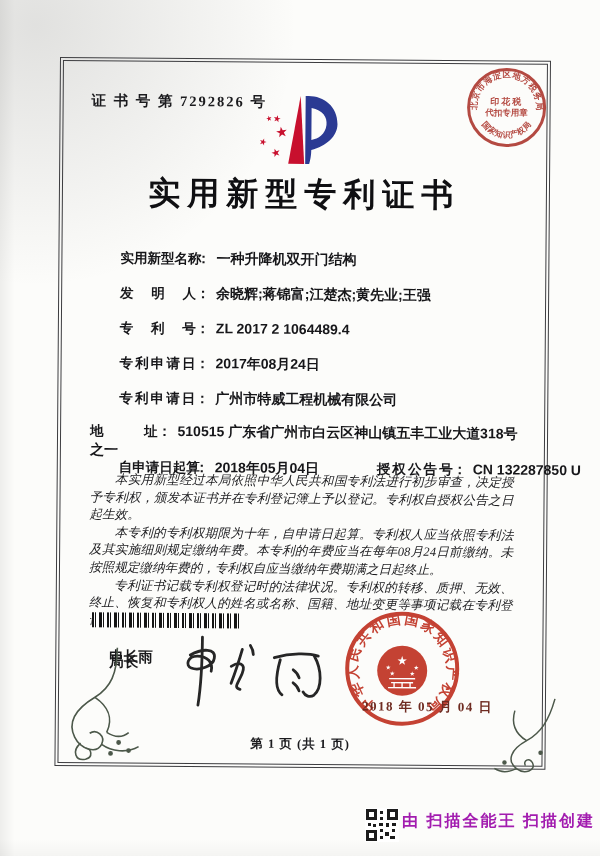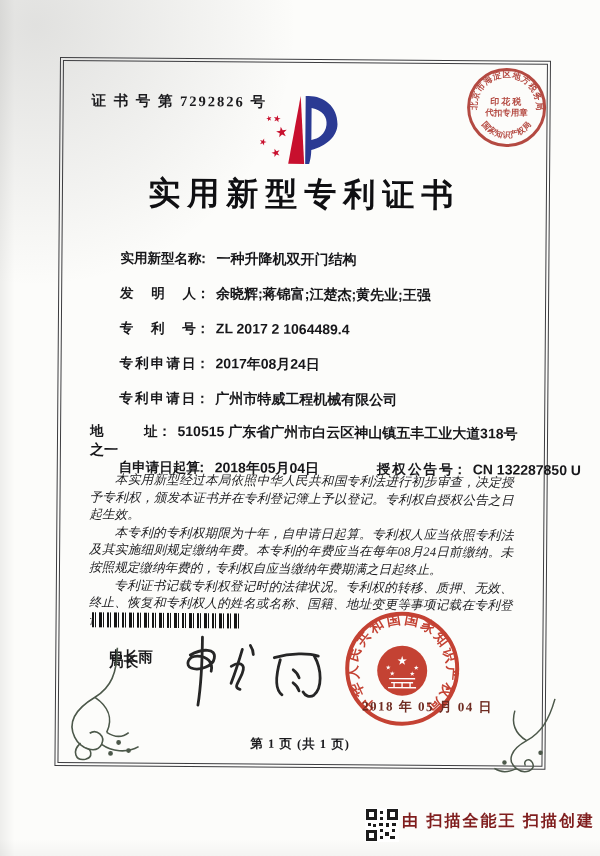--- a/index.html
+++ b/index.html
@@ -37,21 +37,21 @@
   .director{left:53px;font-family:"Liberation Sans",sans-serif;font-weight:700;font-size:14.5px;color:#19191b;}
   .sig{left:118px;top:566px;}
   .seal{left:286px;top:548px;opacity:.93;}
   .seal-date{left:306px;top:637px;width:180px;font-size:13px;font-weight:700;
     color:#6e2b21;letter-spacing:1.5px;white-space:nowrap;}
   .footer{left:0;top:676px;width:100%;text-align:center;font-size:12.5px;font-weight:700;letter-spacing:1px;color:#1b1b1e;}
   .tax-seal{left:404px;top:4px;opacity:.88;}
   .orn-bl{left:-17px;top:589px;}
   .orn-br{left:435px;top:631px;}
   .credit{position:absolute;left:402px;top:811px;font-family:"Liberation Sans",sans-serif;
-    font-size:16px;font-weight:600;letter-spacing:2px;color:#7f1d1d;}
+    font-size:16px;font-weight:600;letter-spacing:2px;color:#a21caf;}
   .qr{position:absolute;left:365px;top:808px;}
 </style>
 </head>
 <body>
 
 <div>
 
   <div class="frame">
     <div class="frame-inner"></div>
 

